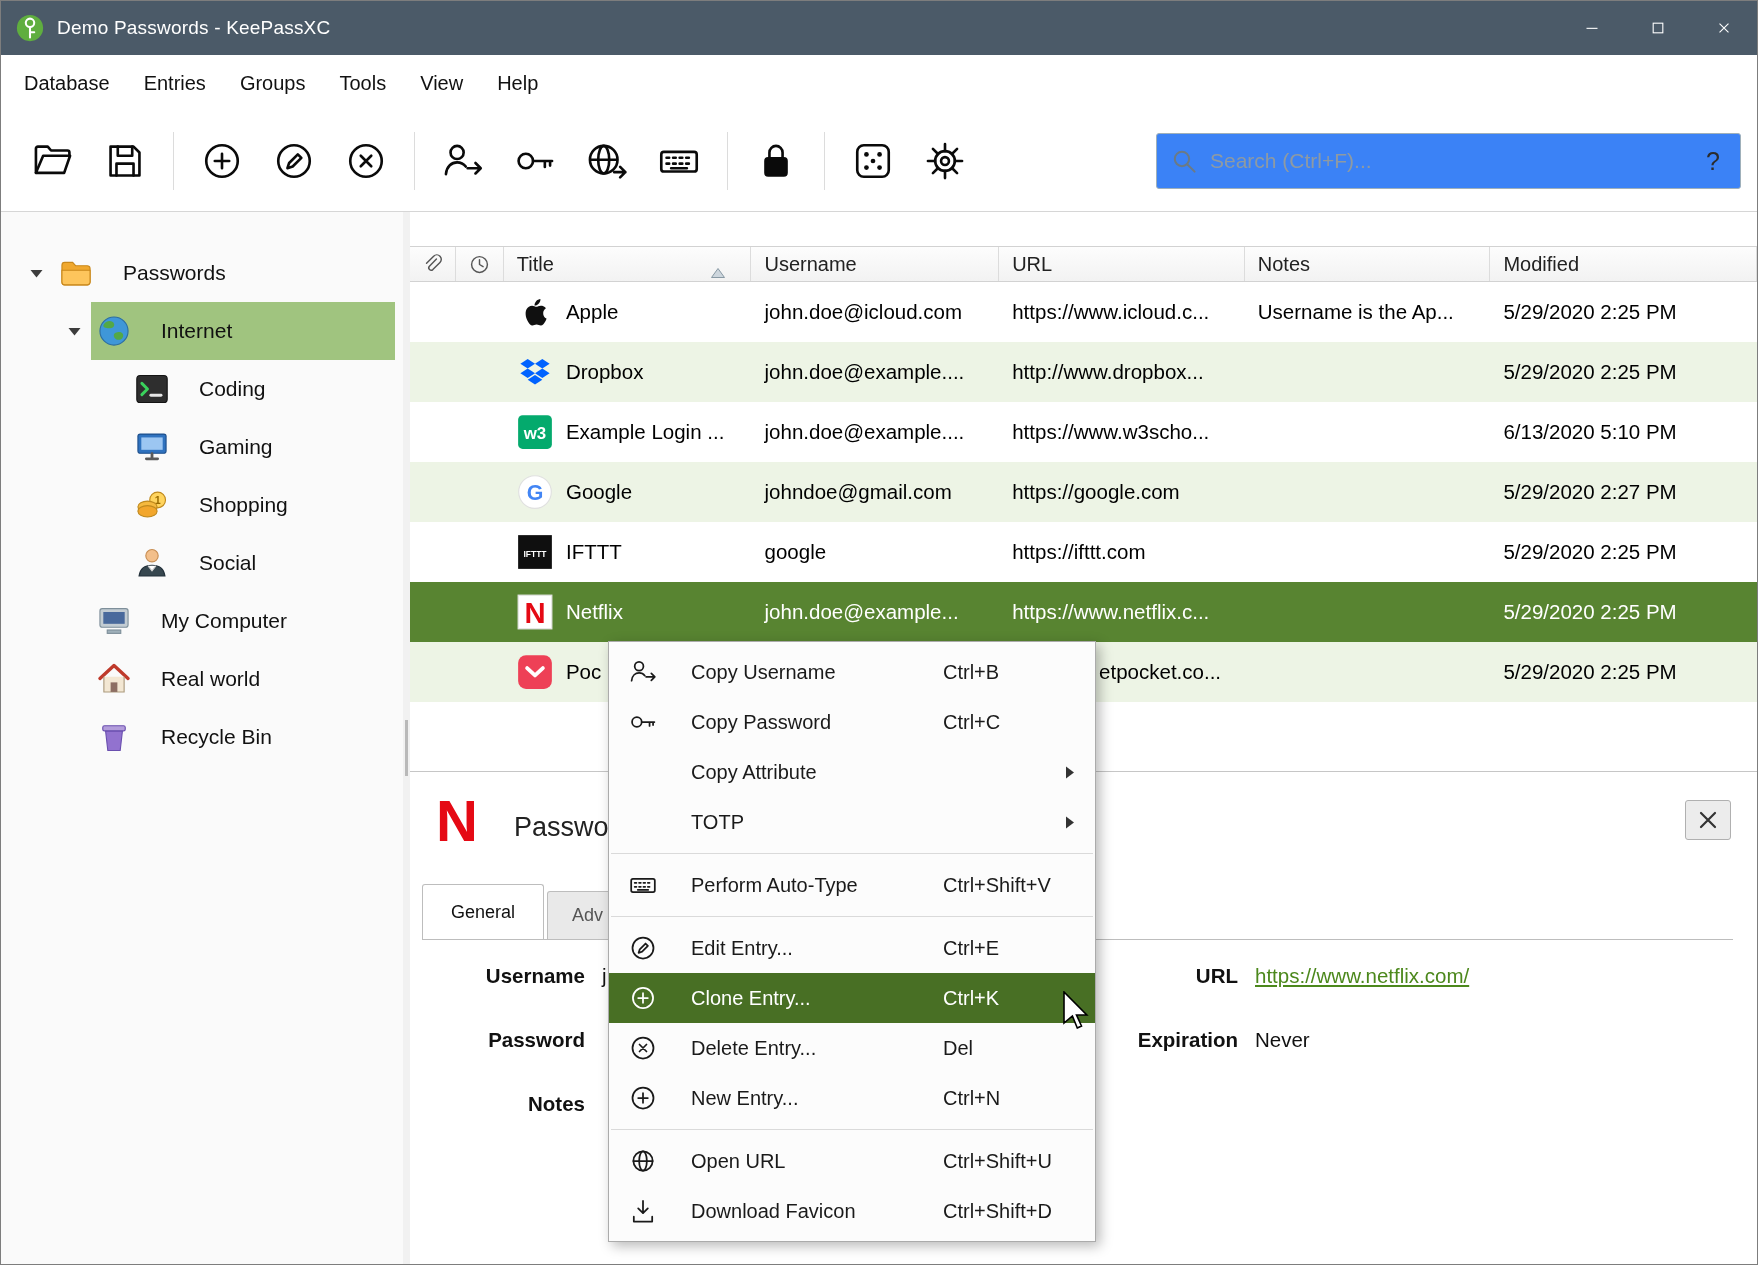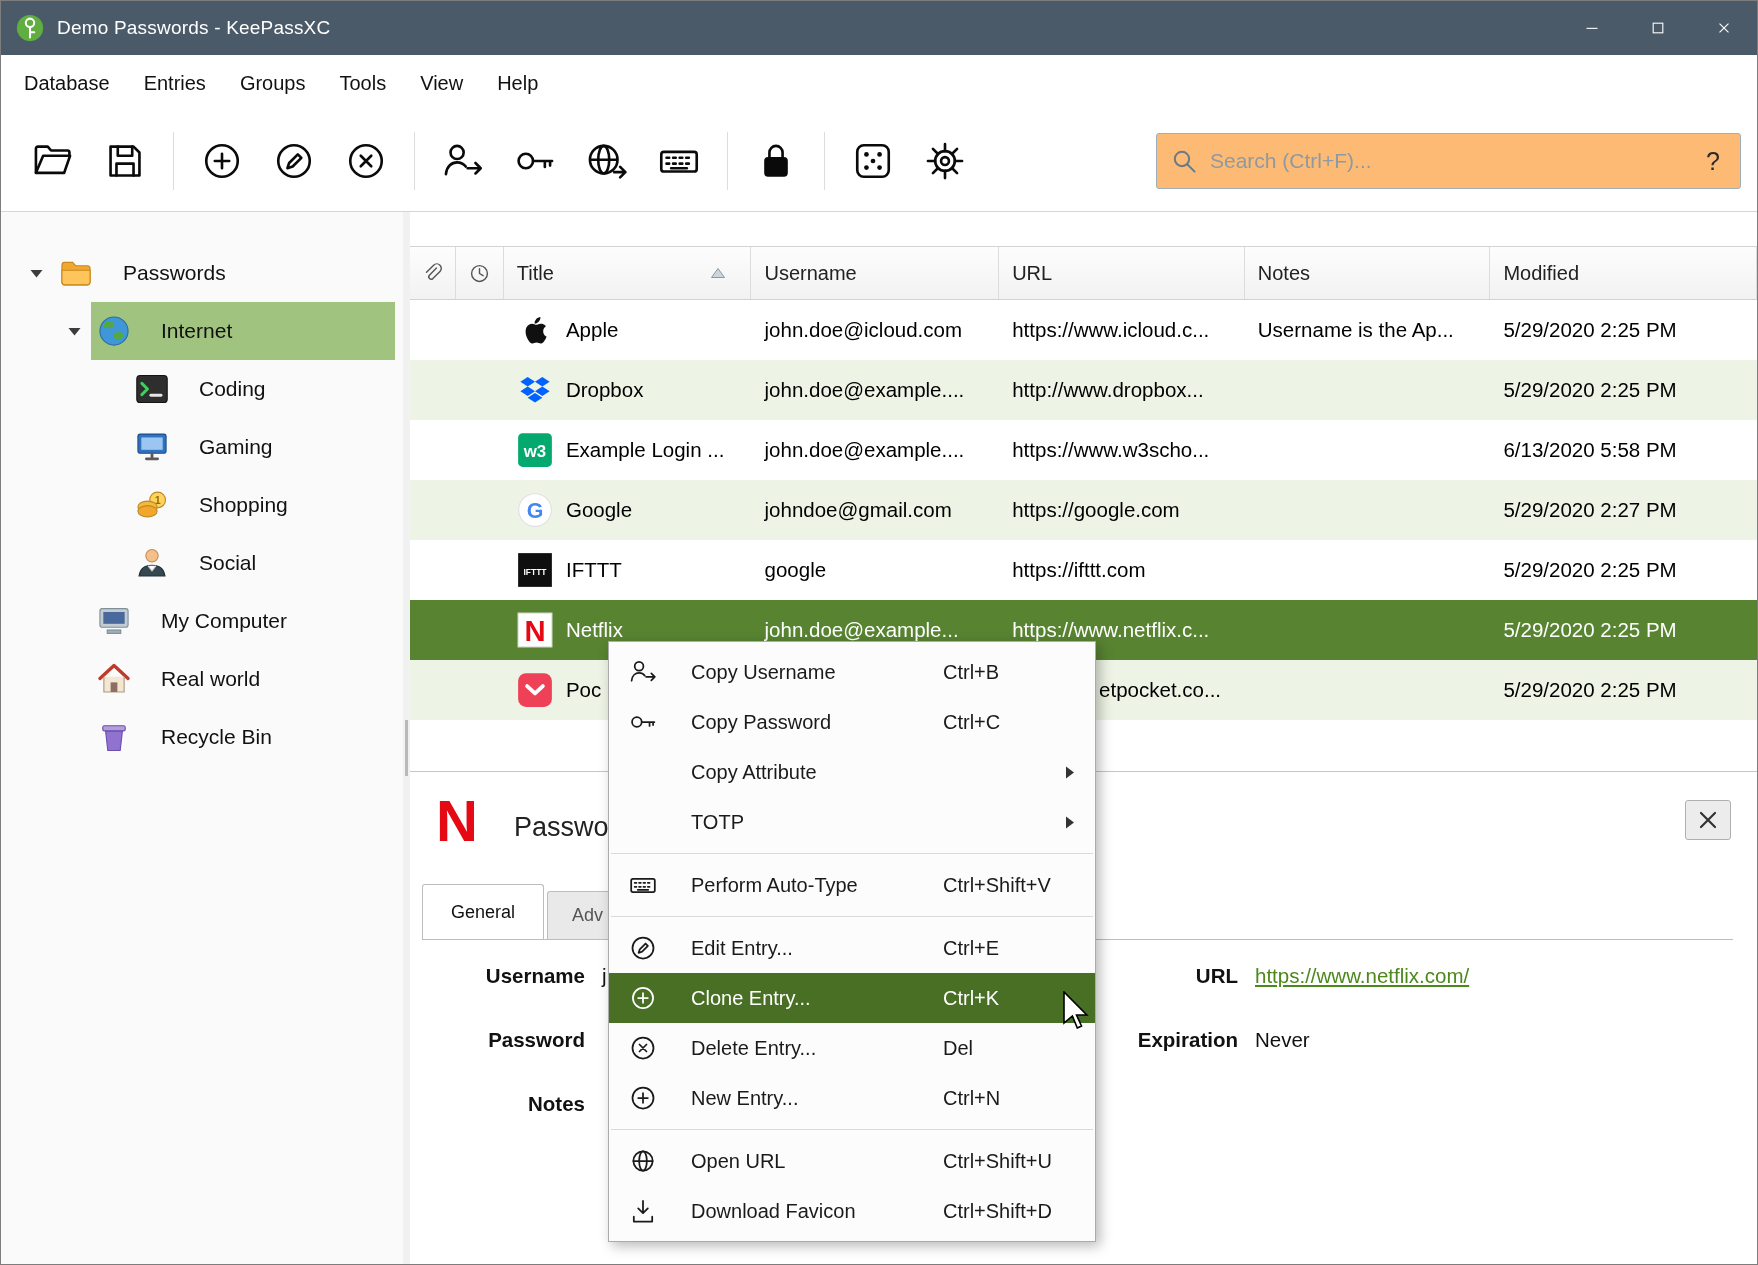--- a/index.html
+++ b/index.html
@@ -24,21 +24,21 @@
   
   .menubar { position: absolute; top: 54px; left: 0; right: 0; height: 56px; background: #fff; display: flex; align-items: center; padding-left: 6px; }
   .menu-top { padding: 9px 17px; font-size: 20px; color: #111; cursor: default; }
 
   
   .toolbar { position: absolute; top: 110px; left: 0; right: 0; height: 101px; background: #fff; border-bottom: 1px solid #d6d6d6; display: flex; align-items: center; padding: 0 16px; }
   #toolbtns { display: flex; align-items: center; }
   .tb-btn { width: 58px; height: 62px; display: flex; align-items: center; justify-content: center; color: #0a0a0a; margin: 0 7px; }
   .tbi { width: 42px; height: 42px; display: block; }
   .tb-sep { width: 1px; height: 58px; background: #dcdcdc; margin: 0 12px; }
-  .searchbox { margin-left: auto; width: 585px; height: 56px; border: 1px solid #9fb0ba; border-radius: 3px; display: flex; align-items: center; padding: 0 14px; background: #fdba74; }
+  .searchbox { margin-left: auto; width: 585px; height: 56px; border: 1px solid #9fb0ba; border-radius: 3px; display: flex; align-items: center; padding: 0 14px; background: #3b82f6; }
   .search-ic { width: 27px; height: 27px; color: #6b7a85; }
   .searchbox input { flex: 1; border: none; outline: none; font-size: 21px; color: #333; padding: 0 12px; font-family: inherit; background: transparent; }
   .searchbox input::placeholder { color: #8e9aa3; }
   .search-help { font-size: 25px; color: #2b2b2b; padding: 0 6px; }
 
   
   .sidebar { position: absolute; top: 211px; left: 0; width: 402px; bottom: 0; background: #fafafa; padding-top: 32px; }
   .tree-row { height: 58px; display: flex; align-items: center; padding-left: 18px; }
   .tree-row.lvl1 { padding-left: 56px; }
   .tree-row.lvl2 { padding-left: 94px; }
@@ -46,21 +46,21 @@
   .tree-body { display: flex; align-items: center; flex: 1; height: 100%; margin-right: 8px; padding-left: 5px; gap: 29px; min-width: 0; }
   .tree-body.sel { background: #a0c47f; }
   .tree-icon { width: 36px; height: 36px; flex: none; }
   .tree-label { font-size: 21px; color: #111; white-space: nowrap; }
 
   .vsplit { position: absolute; left: 402px; width: 7px; top: 211px; bottom: 0; background: #f1f1f1; }
   .vs-handle { position: absolute; top: 508px; left: 2px; width: 3px; height: 56px; background: #b9b9b9; }
 
   
   .table { position: absolute; left: 409px; top: 211px; right: 0; height: 559px; background: #fff; padding-top: 34px; }
-  .thead { display: flex; height: 54px; border-top: 1px solid #d2d2d2; border-bottom: 1px solid #d2d2d2; background: linear-gradient(#fdfdfd, #f2f2f2); }
+  .thead { display: flex; height: 36px; border-top: 1px solid #d2d2d2; border-bottom: 1px solid #d2d2d2; background: linear-gradient(#fdfdfd, #f2f2f2); }
   .th { display: flex; align-items: center; padding: 0 13px; font-size: 20px; color: #222; border-right: 1px solid #dcdcdc; position: relative; }
   .th.cicon { justify-content: center; padding: 0; }
   .hicon { width: 23px; height: 23px; color: #555; }
   .sort { position: absolute; right: 24px; top: 20px; }
   .trow { display: flex; height: 60px; align-items: center; }
   .trow.alt { background: #edf4e5; }
   .trow.sel { background: #588431; color: #fff; }
   .td { padding: 0 13px; font-size: 20.5px; white-space: nowrap; overflow: hidden; display: flex; align-items: center; height: 100%; color: inherit; }
   .c0 { width: 46px; } .c1 { width: 48px; } .c2 { width: 248px; gap: 13px; }
   .c3 { width: 248px; } .c4 { width: 246px; } .c5 { width: 246px; } .c6 { width: 267px; }
@@ -480,21 +480,21 @@
             <svg viewBox="0 0 32 32" width="100%" height="100%">
               <rect x="1" y="1" width="30" height="30" rx="4" fill="#04aa6d"></rect>
               <text x="16" y="22.5" font-size="15" font-weight="bold" fill="#fff" text-anchor="middle" font-family="Liberation Sans, sans-serif">w3</text>
             </svg>
           </span>
           <span>Example Login ...</span>
         </div>
         <div class="td c3">john.doe@example....</div>
         <div class="td c4">https://www.w3scho...</div>
         <div class="td c5"></div>
-        <div class="td c6">6/13/2020 5:58 PM</div>
+        <div class="td c6">6/13/2020 5:10 PM</div>
       </div>
       <div class="trow alt">
         <div class="td c0"></div>
         <div class="td c1"></div>
         <div class="td c2">
           <span class="site-icon">
             <svg viewBox="0 0 32 32" width="100%" height="100%">
               <circle cx="16" cy="16" r="14.5" fill="#fff" stroke="#e0e0e0"></circle>
               <text x="16" y="23" font-size="19" font-weight="bold" fill="#4285f4" text-anchor="middle" font-family="Liberation Sans, sans-serif">G</text>
             </svg>

